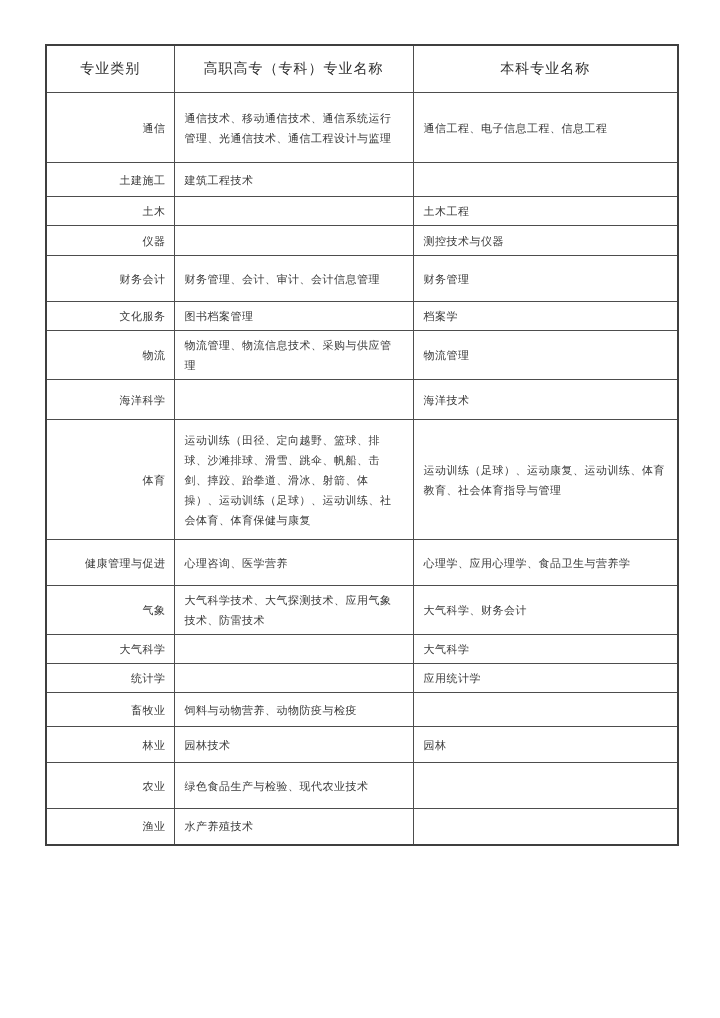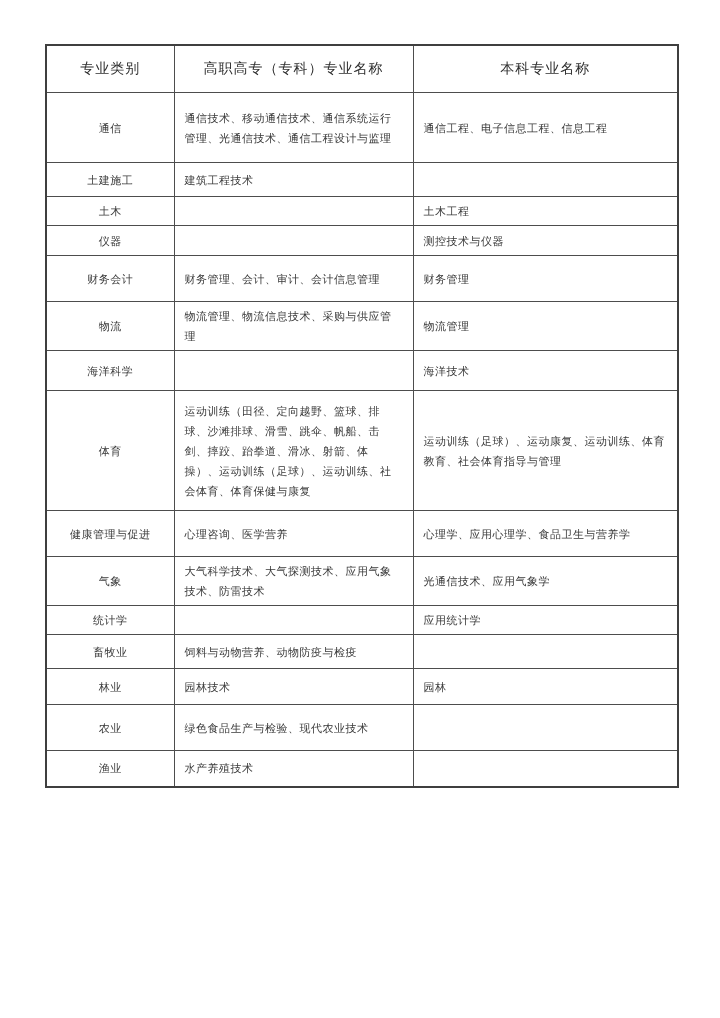--- a/index.html
+++ b/index.html
@@ -40,21 +40,21 @@
   table.majors { border: 2px solid #3f3f3f; }
   table.majors th {
     font-size: 14px;
     font-weight: normal;
     text-align: center;
     height: 38px;
     color: #2e2e2e;
     letter-spacing: 1px;
   }
   table.majors td.cat {
-    text-align: center;
+    text-align: right;
   }
   table.majors td.voc, table.majors td.und {
     text-align: left;
     padding-left: 10px;
     padding-right: 10px;
   }
   
   tr.hdr     { height: 44px; }
   tr.r-0  { height: 70px; }
   tr.r-1  { height: 34px; padding-left: 8px; }
@@ -112,20 +112,25 @@
       <tr class="r-3">
         <td class="cat">仪器</td>
         <td class="voc"></td>
         <td class="und">测控技术与仪器</td>
       </tr>
       <tr class="r-5">
         <td class="cat">财务会计</td>
         <td class="voc">财务管理、会计、审计、会计信息管理</td>
         <td class="und">财务管理</td>
       </tr>
+      <tr class="r-7">
+        <td class="cat">文化服务</td>
+        <td class="voc">图书档案管理</td>
+        <td class="und">档案学</td>
+      </tr>
       <tr class="r-8">
         <td class="cat">物流</td>
         <td class="voc">物流管理、物流信息技术、采购与供应管理</td>
         <td class="und">物流管理</td>
       </tr>
       <tr class="r-9">
         <td class="cat">海洋科学</td>
         <td class="voc"></td>
         <td class="und">海洋技术</td>
       </tr>
@@ -135,21 +140,26 @@
         <td class="und">运动训练（足球）、运动康复、运动训练、体育教育、社会体育指导与管理</td>
       </tr>
       <tr class="r-11">
         <td class="cat">健康管理与促进</td>
         <td class="voc">心理咨询、医学营养</td>
         <td class="und">心理学、应用心理学、食品卫生与营养学</td>
       </tr>
       <tr class="r-12">
         <td class="cat">气象</td>
         <td class="voc">大气科学技术、大气探测技术、应用气象技术、防雷技术</td>
-        <td class="und">光通信技术、应用气象学</td>
+        <td class="und">大气科学、财务会计</td>
+      </tr>
+      <tr class="r-13">
+        <td class="cat">大气科学</td>
+        <td class="voc"></td>
+        <td class="und">大气科学</td>
       </tr>
       <tr class="r-14">
         <td class="cat">统计学</td>
         <td class="voc"></td>
         <td class="und">应用统计学</td>
       </tr>
       <tr class="r-15">
         <td class="cat">畜牧业</td>
         <td class="voc">饲料与动物营养、动物防疫与检疫</td>
         <td class="und"></td>

